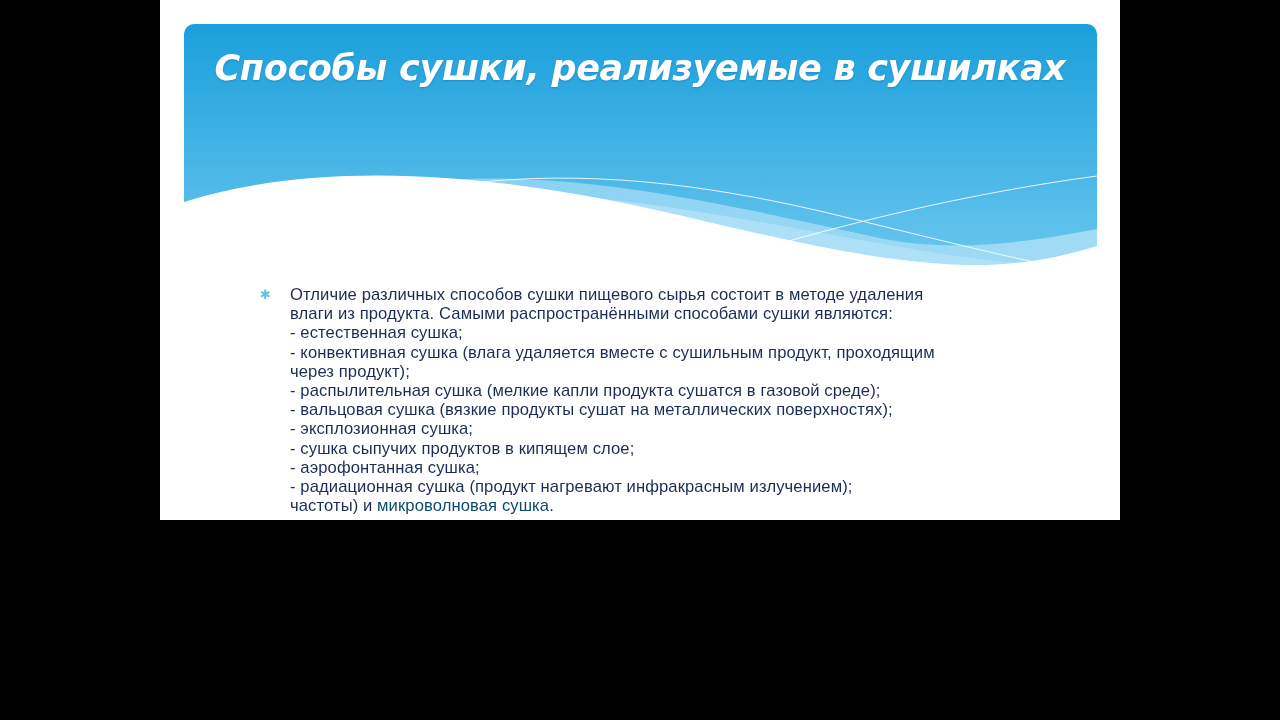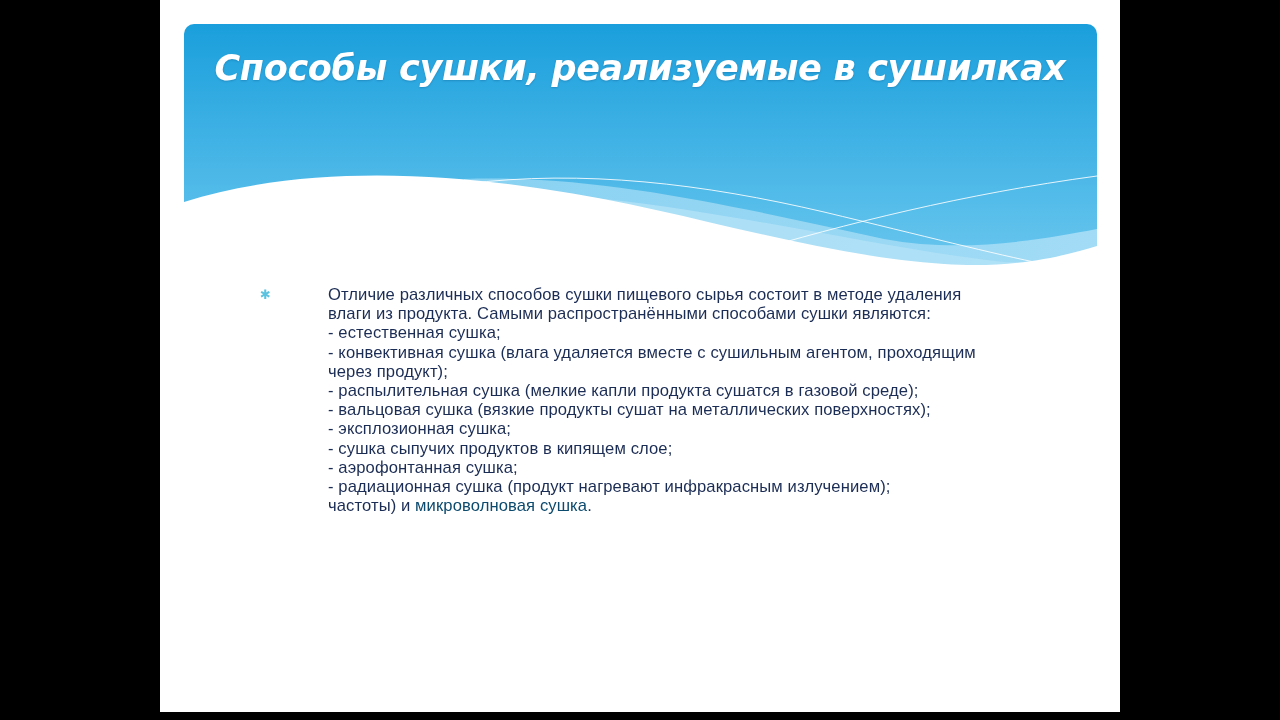--- a/index.html
+++ b/index.html
@@ -1,21 +1,21 @@
 <!DOCTYPE html>
 <html><head>
 <meta charset="utf-8">
 <style>
   html, body { margin:0; padding:0; }
   body {
     width:1280px; height:720px; background:#000; position:relative; overflow:hidden;
     font-family:"DejaVu Sans", sans-serif;
   }
   .slide {
-    position:absolute; left:160px; top:0; width:960px; height:712px; background:#fff; overflow:hidden;
+    position:absolute; left:160px; top:0; width:960px; height:520px; background:#fff; overflow:hidden;
   }
   .header {
     position:absolute; left:24px; top:24px; width:913px; height:250px;
     border-radius:10px 10px 0 0; overflow:hidden;
   }
   .header svg { position:absolute; left:0; top:0; }
   .title {
     position:absolute; left:0; top:48px; width:960px; text-align:center;
     color:#fff; font-family:"DejaVu Sans", sans-serif; font-style:italic; font-weight:bold;
     font-size:35px; letter-spacing:-0.3px;
@@ -24,21 +24,20 @@
   .body {
     position:absolute; left:100px; top:285px; width:760px;
   }
   .bullet {
     position:absolute; left:0; top:0; color:#5bc2e0; font-size:13px; line-height:19px;
   }
   .para {
     position:absolute; left:30px; top:0; width:740px;
     color:#1c2d55; font-family:"Liberation Sans", sans-serif; font-size:16.6px; line-height:19.2px;
     letter-spacing:0.1px;
-    margin-left:38px;
   }
   .para .line { display:block; white-space:nowrap; }
   .link { color:#0c4a6e; }
 </style>
 </head>
 <body>
 
 <div class="slide">
   <div class="header">
     <svg width="913" height="250" viewBox="0 0 913 250">
@@ -65,21 +64,21 @@
   </div>
 
   <div class="title">Способы сушки, реализуемые в сушилках</div>
 
   <div class="body">
     <span class="bullet">✱</span>
     <div class="para">
       <span class="line">Отличие различных способов сушки пищевого сырья состоит в методе удаления</span>
       <span class="line">влаги из продукта. Самыми распространёнными способами сушки являются:</span>
       <span class="line">- естественная сушка;</span>
-      <span class="line">- конвективная сушка (влага удаляется вместе с сушильным агентом, проходящим</span>
+      <span class="line">- конвективная сушка (влага удаляется вместе с сушильным продукт, проходящим</span>
       <span class="line">через продукт);</span>
       <span class="line">- распылительная сушка (мелкие капли продукта сушатся в газовой среде);</span>
       <span class="line">- вальцовая сушка (вязкие продукты сушат на металлических поверхностях);</span>
       <span class="line">- эксплозионная сушка;</span>
       <span class="line">- сушка сыпучих продуктов в кипящем слое;</span>
       <span class="line">- аэрофонтанная сушка;</span>
       <span class="line">- радиационная сушка (продукт нагревают инфракрасным излучением);</span>
       <span class="line"><span>частоты) и </span><span class="link">микроволновая сушка</span><span>.</span></span>
     </div>
   </div>

